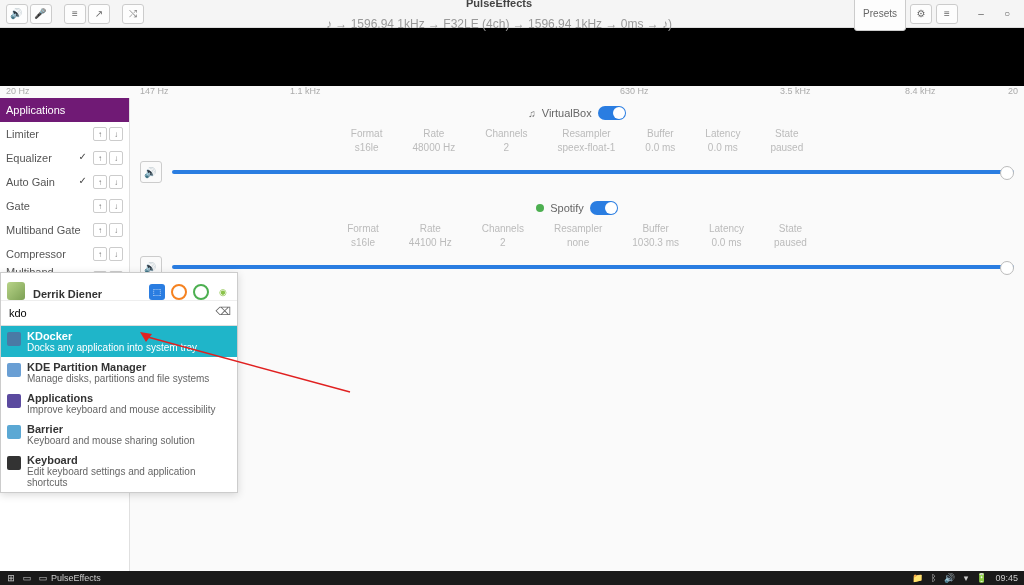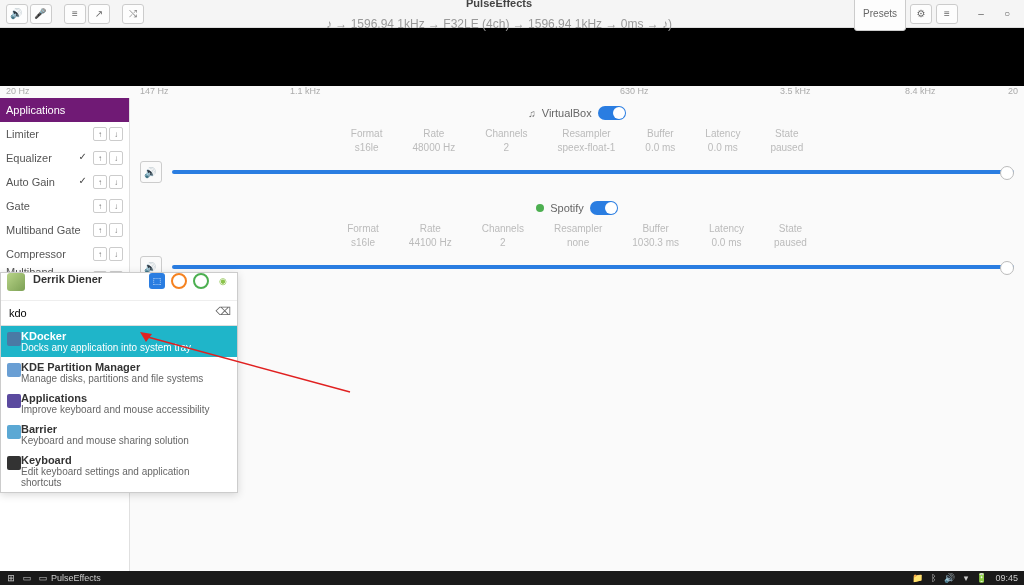--- a/index.html
+++ b/index.html
@@ -31,33 +31,33 @@
 .stat-label{font-size:10px}
 .stat-val{font-size:10px}
 .slider-row{display:flex;align-items:center;gap:10px}
 .mute-btn{width:22px;height:22px;border:1px solid #ccc;border-radius:3px;display:flex;align-items:center;justify-content:center;font-size:10px;color:#777}
 .slider{flex:1;height:4px;background:#2a7de1;border-radius:2px;position:relative}
 .slider::after{content:'';position:absolute;right:0;top:-4px;width:12px;height:12px;background:#fff;border:1px solid #bbb;border-radius:50%}
 .green-dot{width:8px;height:8px;border-radius:50%;background:#4caf50}
 .music-note{font-size:10px}
 
 .launcher{position:absolute;left:0;top:272px;width:238px;background:#fff;border:1px solid #ccc;box-shadow:0 2px 8px rgba(0,0,0,.15);z-index:50}
-.launcher-header{height:28px;display:flex;align-items:flex-start;padding:0 6px;gap:8px;border-bottom:1px solid #eee}
+.launcher-header{height:28px;display:flex;align-items:flex-end;padding:0 6px;gap:8px;border-bottom:1px solid #eee}
 .avatar{width:18px;height:18px;background:linear-gradient(135deg,#b8d488,#7ca054);border-radius:3px}
 .launcher-name{font-weight:600;color:#333;flex:1;font-size:11px}
 .launcher-icons{display:flex;gap:6px}
 .licon{width:16px;height:16px;border-radius:50%;display:flex;align-items:center;justify-content:center;font-size:9px}
 .licon.blue{background:#2a7de1;color:#fff;border-radius:3px}
 .licon.oring{border:2px solid #f58220}
 .licon.green{border:2px solid #4caf50}
 .licon.gring{color:#8bc34a}
 .search-row{padding:4px 6px;display:flex;border-bottom:1px solid #ddd}
 .search-input{flex:1;border:none;outline:none;font-size:11px;padding:2px;background:transparent}
 .backspace{font-size:11px;color:#666}
-.result{padding:4px 6px;display:flex;align-items:flex-start;cursor:pointer}
+.result{padding:4px 6px;display:flex;align-items:flex-start;gap:6px;cursor:pointer}
 .result.selected{background:#1fb5c9;color:#fff}
 .result-icon{width:14px;height:14px;margin-top:2px;flex-shrink:0}
 .result-text{display:flex;flex-direction:column}
 .result-name{font-weight:600;font-size:11px}
 .result-desc{font-size:10px}
 .result:not(.selected) .result-name{color:#333}
 .result:not(.selected) .result-desc{color:#666}
 
 .arrow-svg{position:absolute;left:140px;top:332px;z-index:60;pointer-events:none}
 

